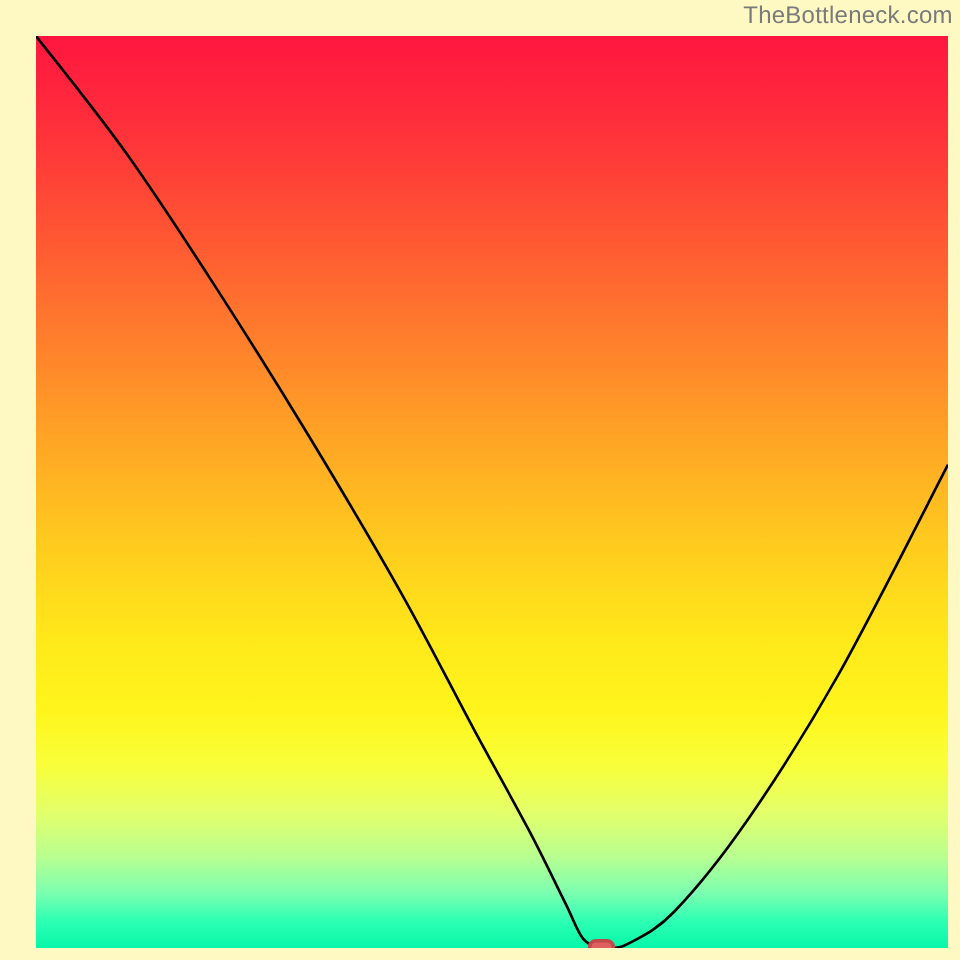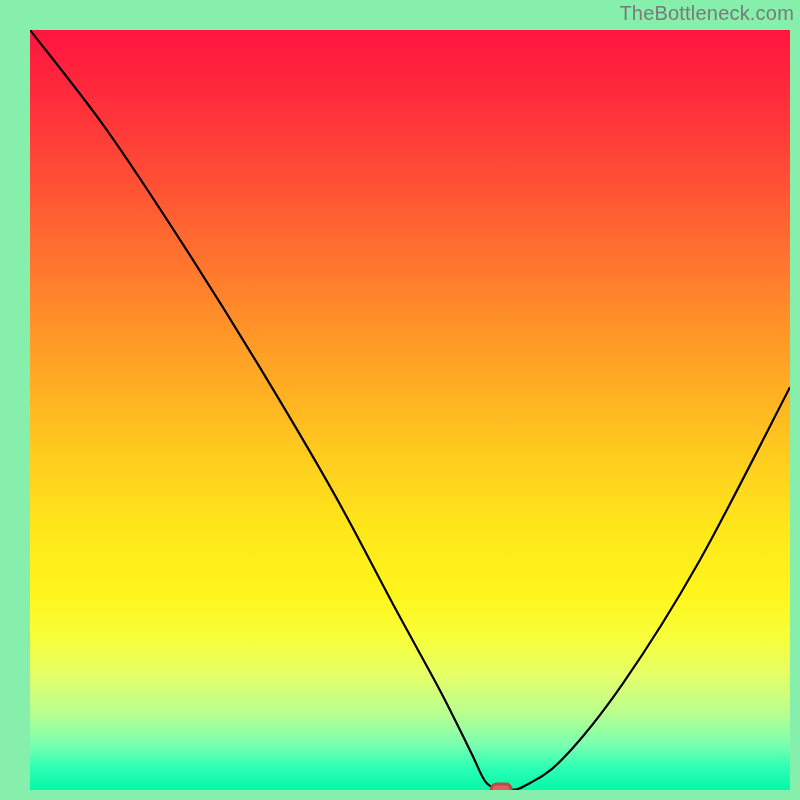--- a/index.html
+++ b/index.html
@@ -8,21 +8,21 @@
     width: 800px;
     height: 800px;
     background: #000;
     overflow: hidden;
     font-family: Arial, Helvetica, sans-serif;
   }
   .frame {
     position: relative;
     width: 800px;
     height: 800px;
-    background: #86efac;
+    background: #fef9c3;
   }
   .watermark {
     position: absolute;
     top: 2px;
     right: 6px;
     color: #7a7a7a;
     font-size: 20px;
     font-weight: 500;
     letter-spacing: 0.2px;
     z-index: 5;

